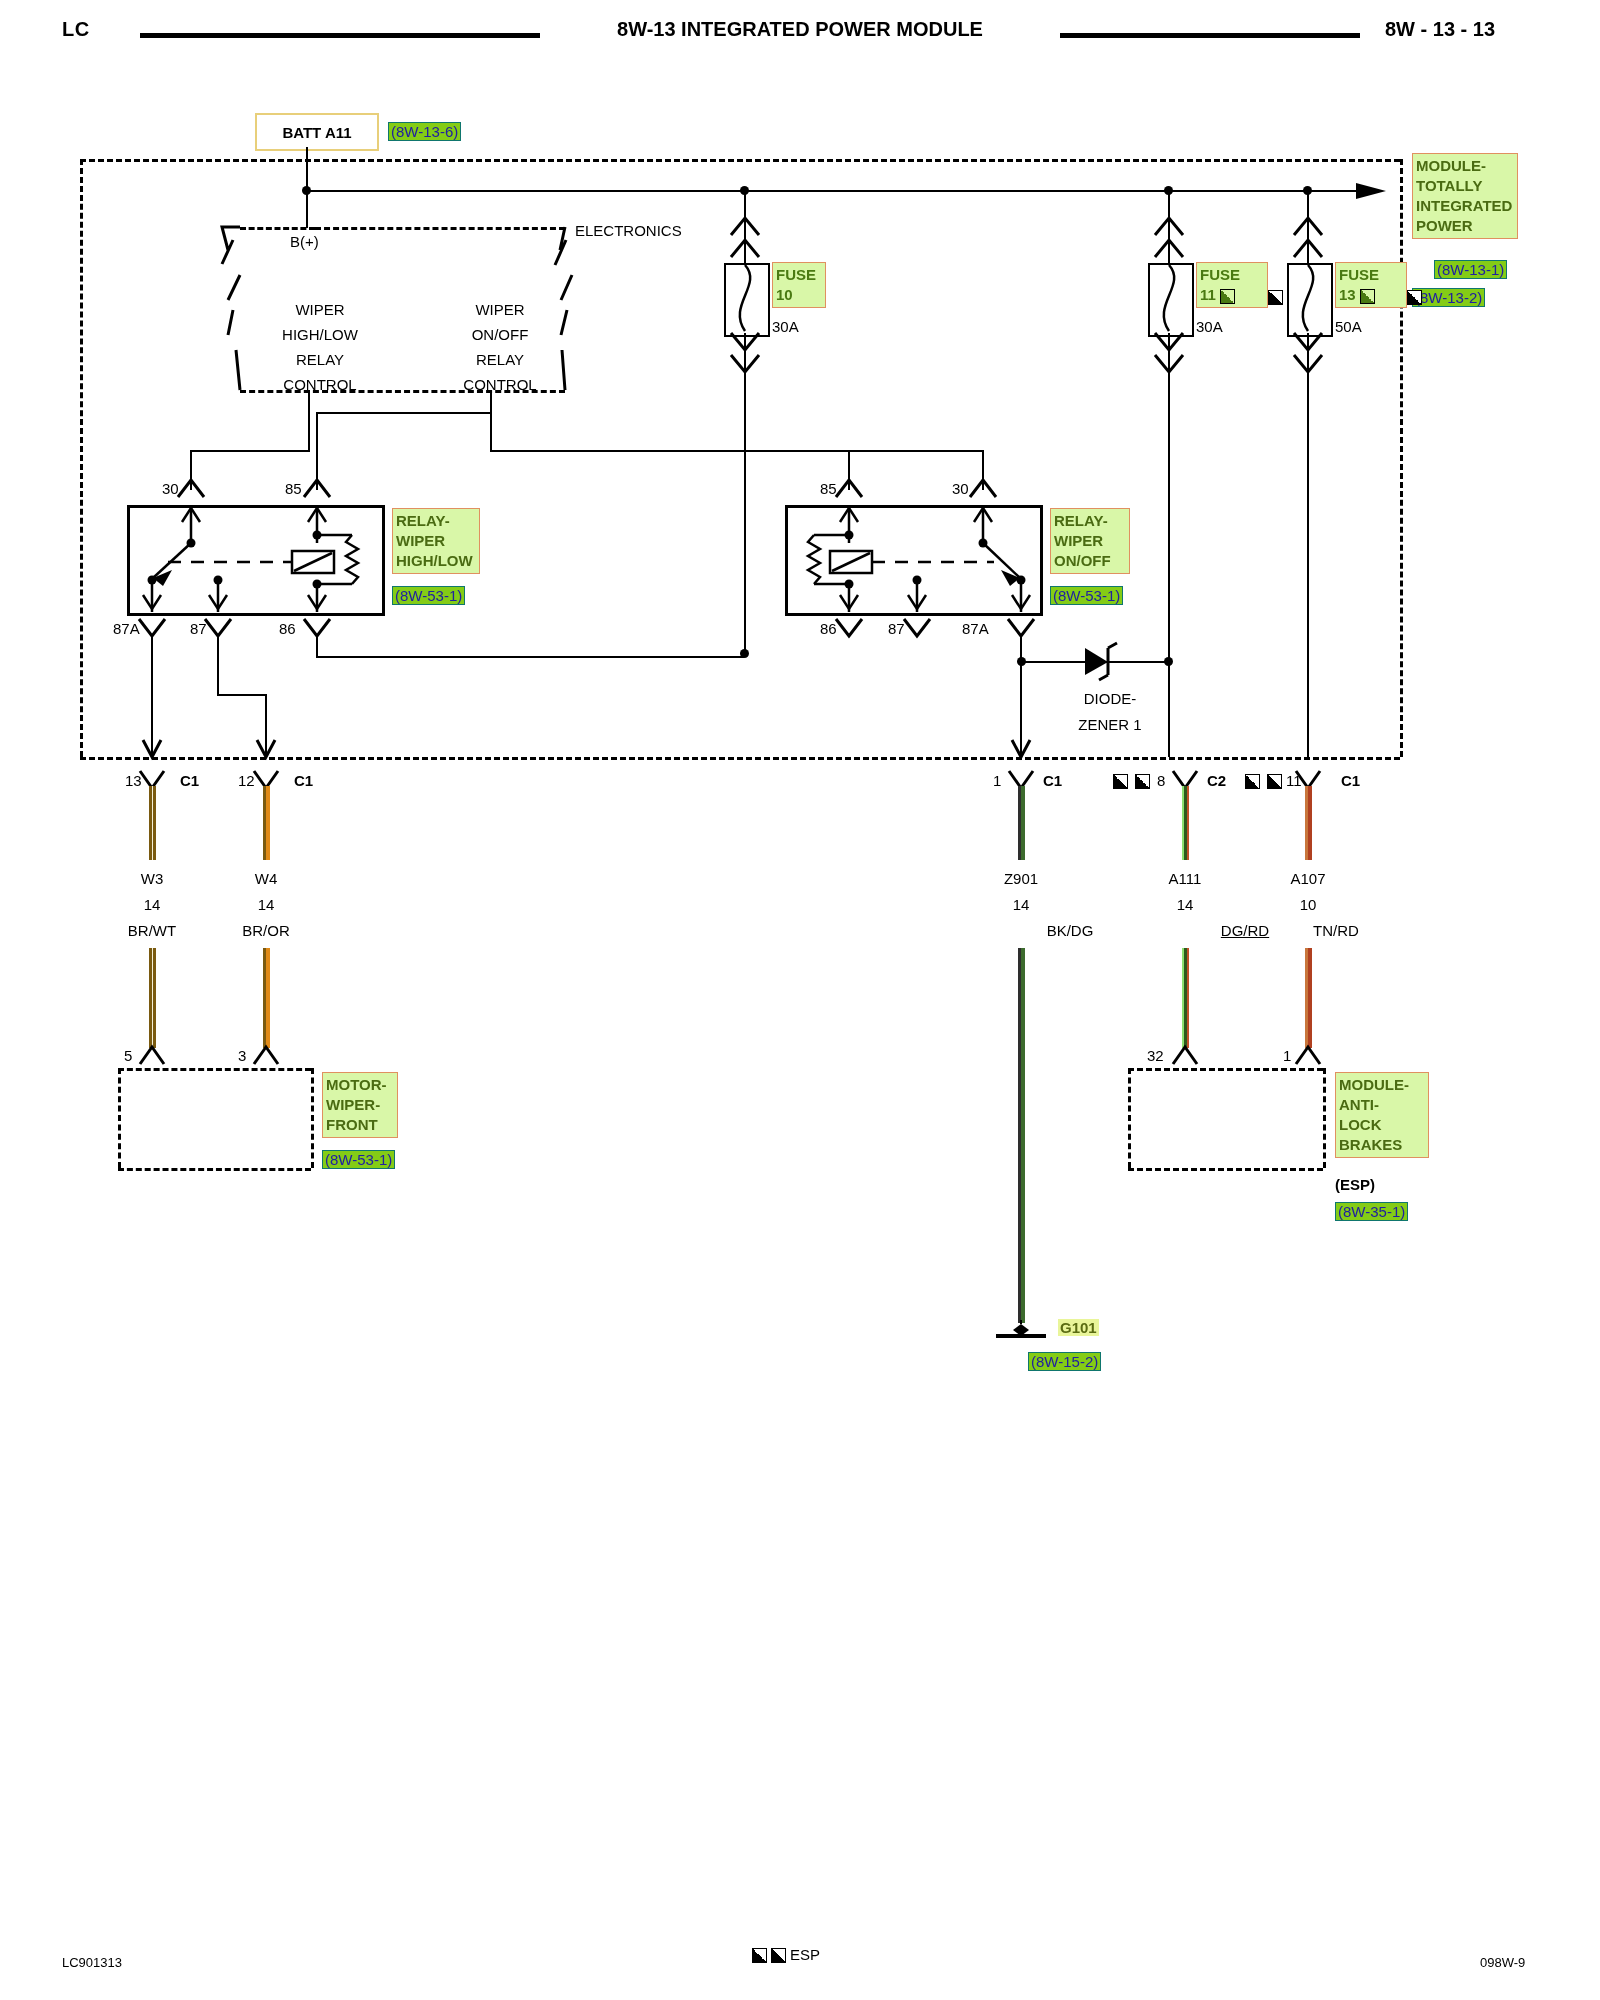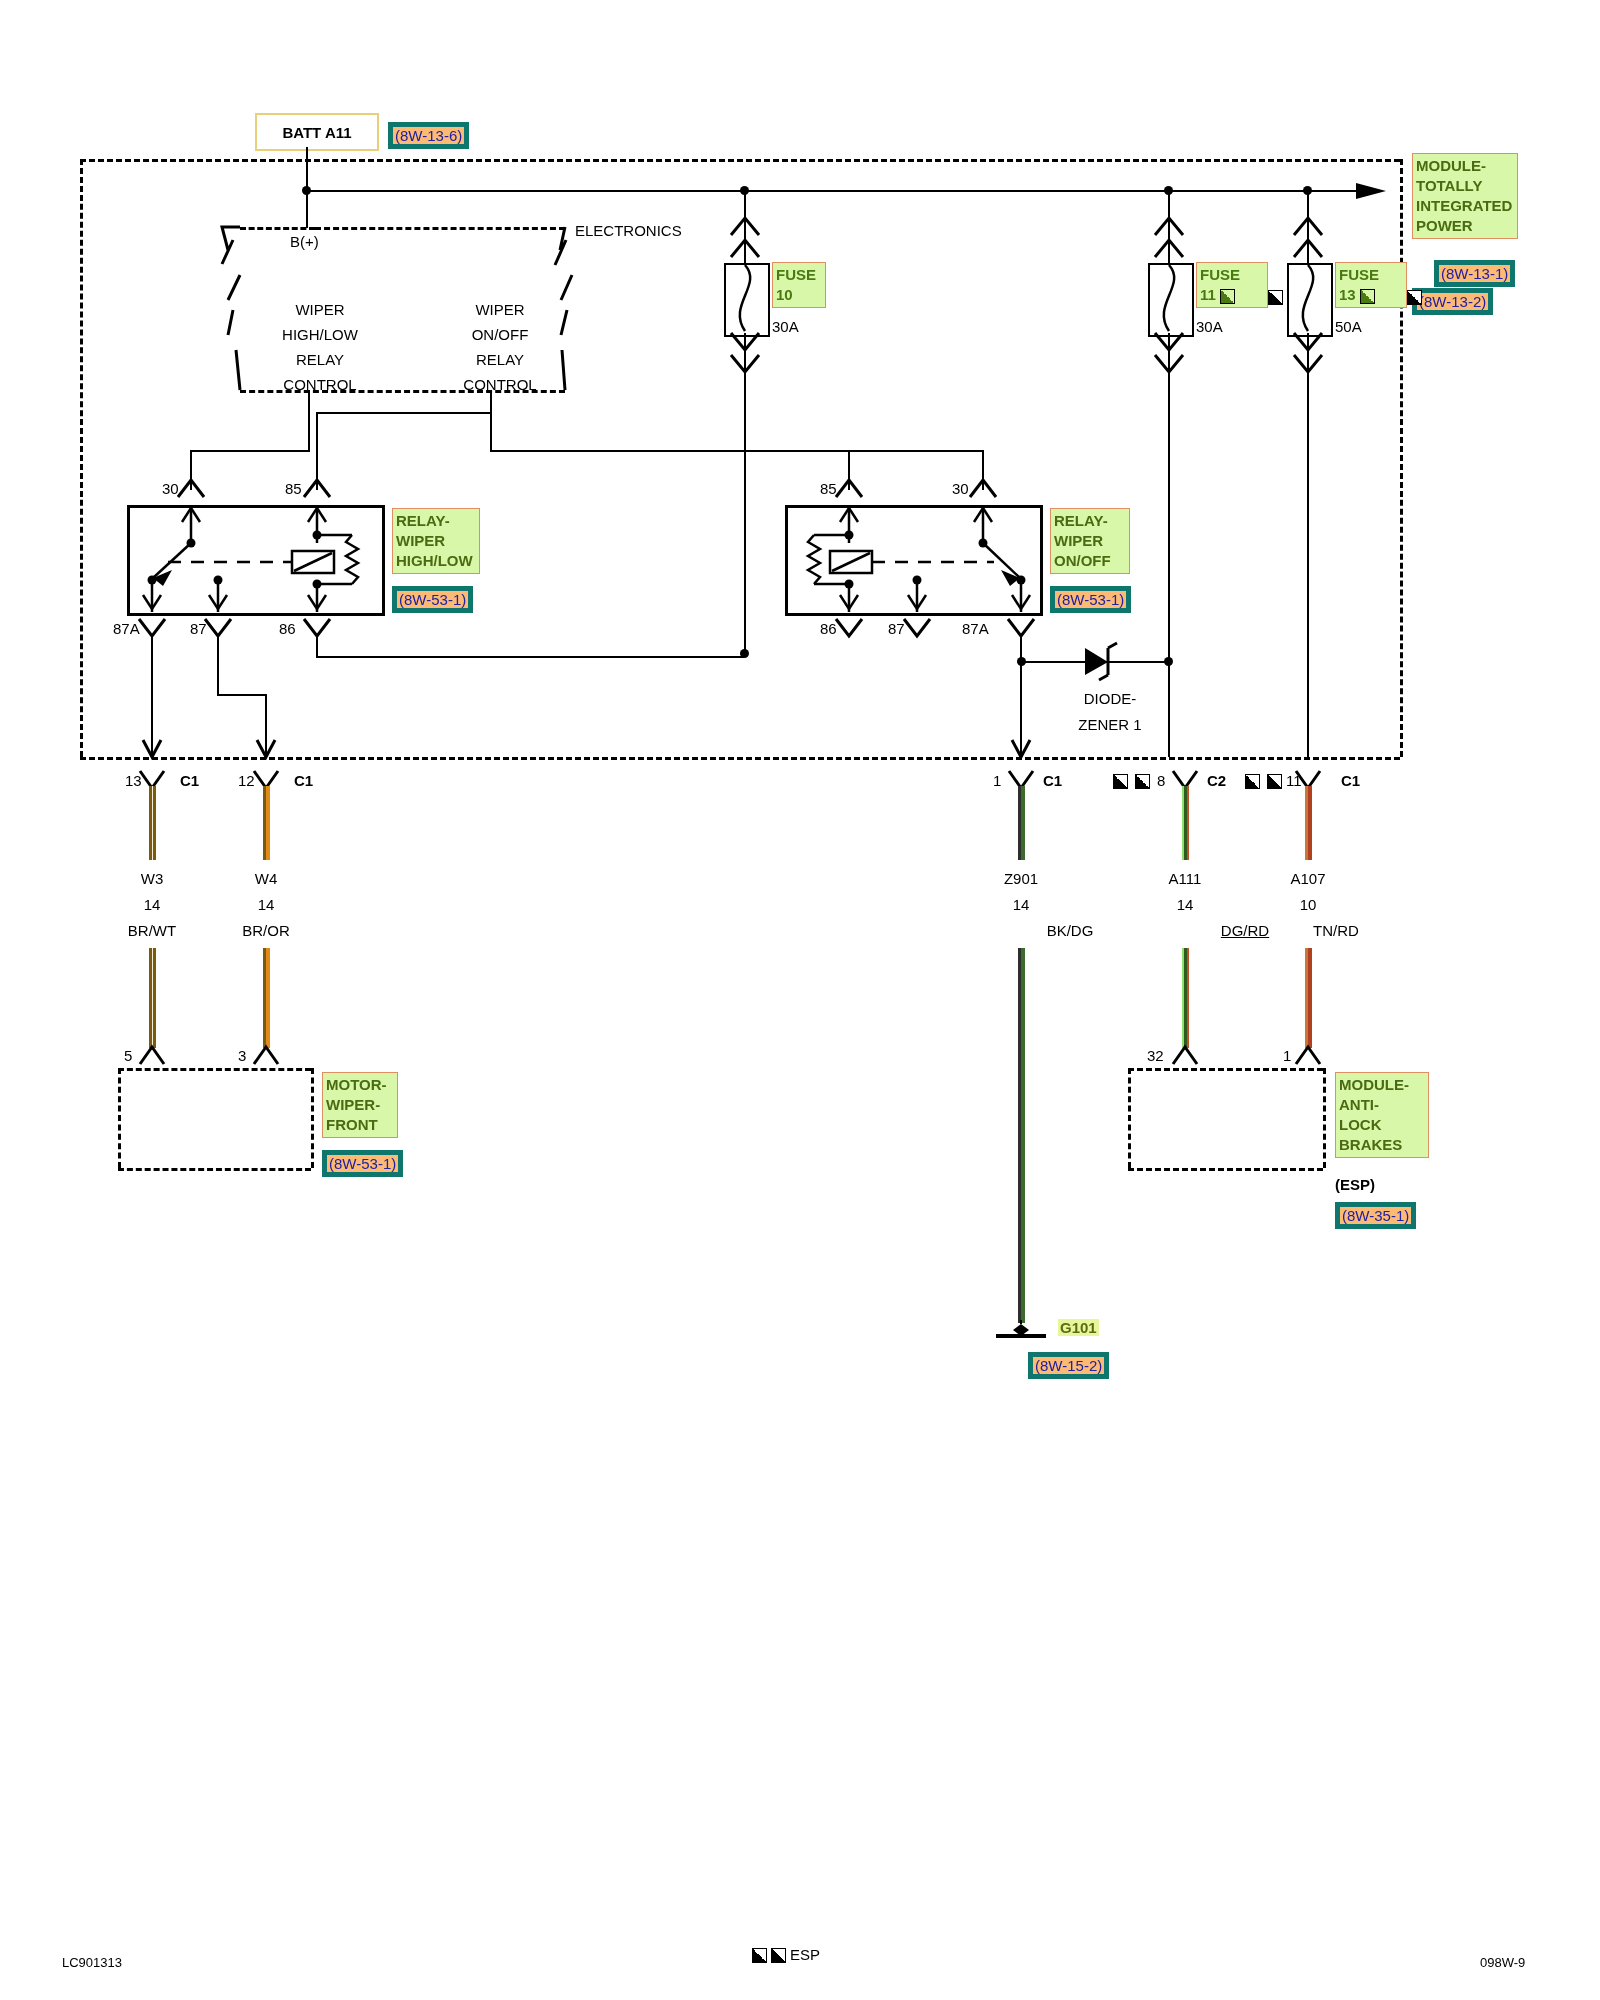--- a/index.html
+++ b/index.html
@@ -30,21 +30,21 @@
   .dash-v{position:absolute;width:0;border-left:3px dashed #000;}
 
   .txt{position:absolute;font-size:15px;white-space:nowrap;}
   .txt-b{position:absolute;font-size:15px;font-weight:bold;white-space:nowrap;}
   .txt-c{position:absolute;font-size:15px;white-space:nowrap;text-align:center;}
 
   
   .hl-green{position:absolute;background:#d9f7a8;border:1px solid #e09060;
             color:#4a6b12;font-size:15px;font-weight:bold;line-height:20px;
             padding:2px 3px;white-space:pre-line;}
-  .hl-purple{position:absolute;background:#fdba74;border:5px solid #0f766e;
+  .hl-purple{position:absolute;background:#84cc16;border:1px solid #0f766e;
              color:#2020a0;font-size:15px;padding:0 2px;white-space:nowrap;}
   .hl-yellowbox{position:absolute;border:2px solid #e8cf7a;background:#fff;
              font-size:15px;font-weight:bold;display:flex;align-items:center;
              justify-content:center;}
   .hl-fuse{position:absolute;background:#d9f7a8;border:1px solid #e09060;
            color:#4a7a12;font-size:15px;font-weight:bold;line-height:20px;
            padding:2px 3px;}
   .hl-gnd{position:absolute;background:#e9f59a;color:#5a6b12;font-weight:bold;font-size:15px;padding:0 2px;}
 
   
@@ -64,20 +64,27 @@
   .w-bror{background:linear-gradient(90deg,#7a5a10 0 40%,#e08a18 40% 100%);}
   .w-bkdg{background:linear-gradient(90deg,#2e2e2e 0 45%,#3d6b2e 45% 100%);}
   .w-dgrd{background:linear-gradient(90deg,#8fe070 0 35%,#2d5a1e 35% 75%,#c0522a 75% 100%);}
   .w-tnrd{background:linear-gradient(90deg,#c8763c 0 45%,#b04020 45% 100%);}
 </style>
 </head>
 <body>
 
 <div class="pg">
 
+  <div class="hdr">
+    <div class="hdr-left">LC</div>
+    <div class="hdr-rule-l"></div>
+    <div class="hdr-title">8W-13 INTEGRATED POWER MODULE</div>
+    <div class="hdr-rule-r"></div>
+    <div class="hdr-right">8W - 13 - 13</div>
+  </div>
 
   <div class="hl-yellowbox" style="left:255px;top:113px;width:120px;height:34px;">
     <span>BATT A11</span>
   </div>
   <div class="hl-purple" style="left:388px;top:122px;">(8W-13-6)</div>
 
   <div class="dash-h" style="left:80px;top:159px;width:1320px;"></div>
   <div class="dash-v" style="left:80px;top:159px;height:598px;"></div>
   <div class="dash-v" style="left:1400px;top:159px;height:598px;"></div>
   <div class="dash-h" style="left:80px;top:757px;width:1320px;"></div>

